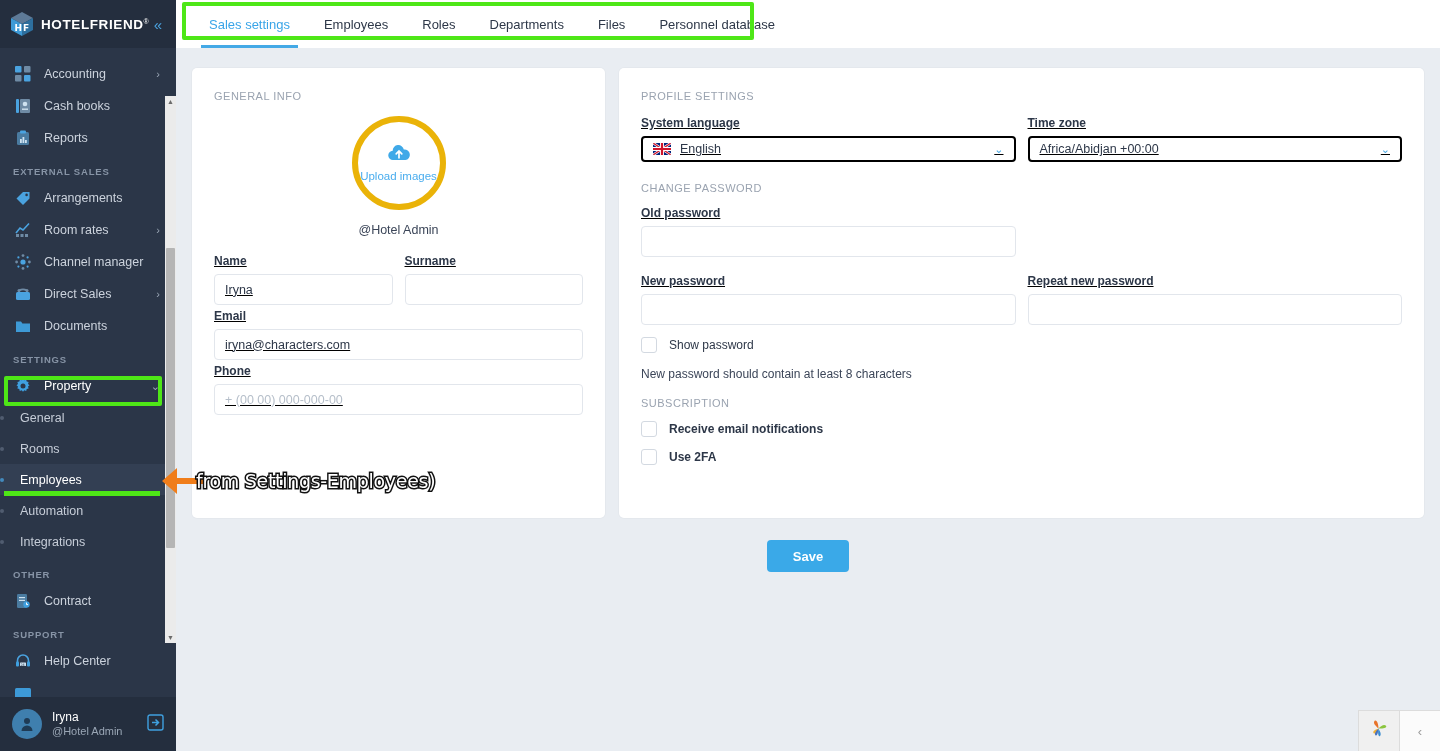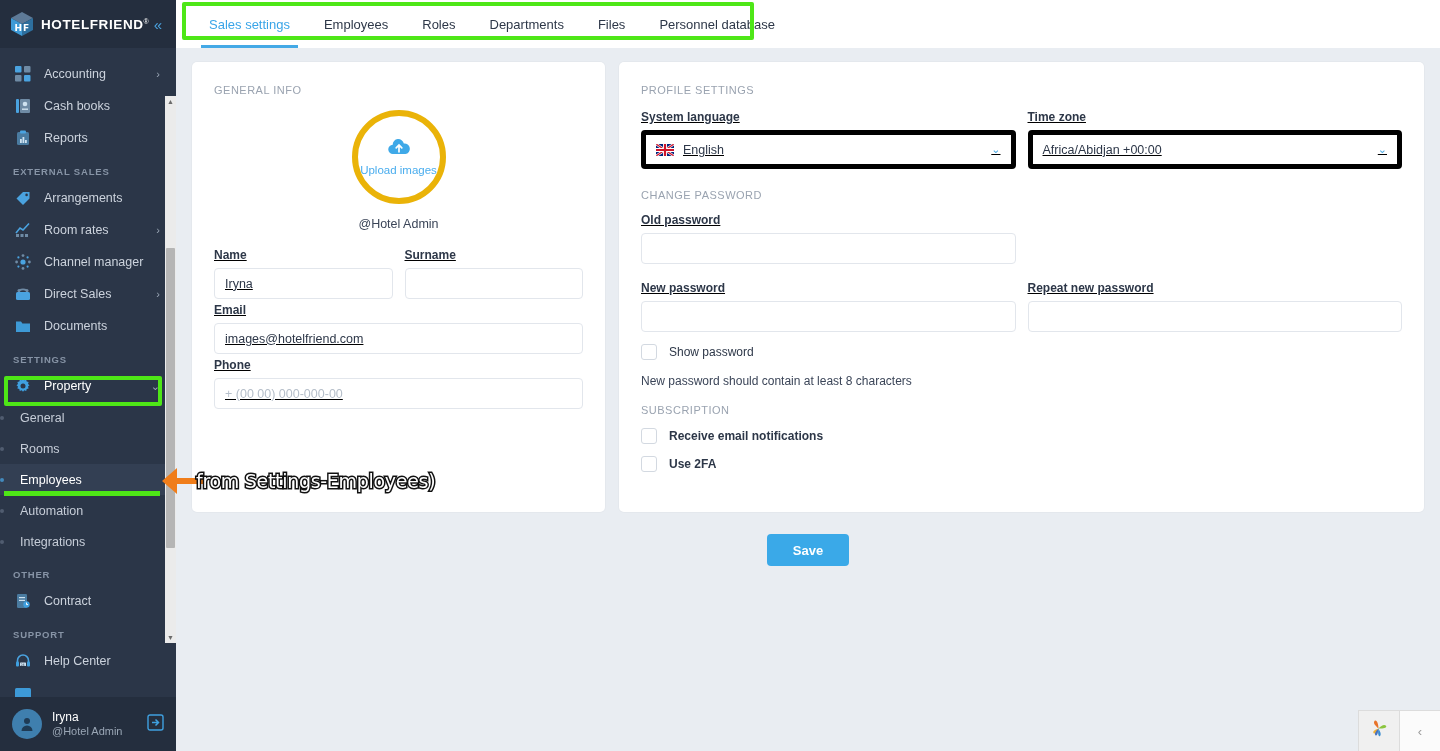--- a/index.html
+++ b/index.html
@@ -108,21 +108,21 @@
     font-size: 13px; color: #2d3748; padding: 0 17px; height: 48px;
     display: flex; align-items: center; cursor: pointer; white-space: nowrap;
     position: relative;
   }
   .tab.active { color: #39a5e8; }
   .tab.active::after {
     content: ""; position: absolute; left: 9px; right: 9px; bottom: 0;
     height: 3px; background: #44a9e6;
   }
 
-  .content { padding: 14px 16px 0 16px; display: flex; gap: 14px; align-items: center; }
+  .content { padding: 20px 16px 0 16px; display: flex; gap: 14px; align-items: center; }
   .card {
     background: #ffffff; border-radius: 5px; padding: 22px 22px 24px 22px;
     box-shadow: 0 0 0 1px rgba(0,0,0,0.02);
   }
   .card.left { width: 413px; flex: 0 0 413px; min-height: 450px; position: relative; }
   .card.right { flex: 1 1 auto; min-height: 450px; }
 
   .section-cap {
     font-size: 11px; color: #9aa3b0; letter-spacing: .5px; text-transform: uppercase;
     margin-bottom: 14px;
@@ -144,21 +144,21 @@
     height: 31px; border: 1px solid #e2e6ec; border-radius: 4px;
     background: #fff; font-size: 12.5px; color: #2d3748;
     display: flex; align-items: center; padding: 0 10px; width: 100%;
   }
   .input.ph { color: #b6bfca; }
   .row2 { display: flex; gap: 12px; margin-top: 17px; text-decoration: underline; }
   .row2 > div { flex: 1 1 0; min-width: 0; }
   .rowfull { margin-top: 4px; text-decoration: underline; }
 
   .select {
-    height: 39px; border: 5px solid #000000; border-radius: 4px; background: #fff;
+    height: 26px; border: 2px solid #000000; border-radius: 4px; background: #fff;
     display: flex; align-items: center; padding: 0 10px; font-size: 12.5px; color: #2d3748;
     cursor: pointer;
   }
   .select .caret { margin-left: auto; color: #49a8e4; font-size: 11px; }
   .flag {
     width: 18px; height: 12px; flex: 0 0 18px; margin-right: 9px;
     border-radius: 1px; overflow: hidden; display: block;
   }
 
   .chk-row { display: flex; align-items: center; margin-top: 12px; cursor: pointer; }
@@ -476,21 +476,21 @@
             <div class="input">Iryna</div>
           </div>
           <div>
             <div class="field-label">Surname</div>
             <div class="input"></div>
           </div>
         </div>
 
         <div class="rowfull">
           <div class="field-label">Email</div>
-          <div class="input">images@hotelfriend.com</div>
+          <div class="input">iryna@characters.com</div>
         </div>
 
         <div class="rowfull">
           <div class="field-label">Phone</div>
           <div class="input ph">+ (00 00) 000-000-00</div>
         </div>
       </div>
 
       <div class="card right">
         <div class="section-cap">PROFILE SETTINGS</div>

